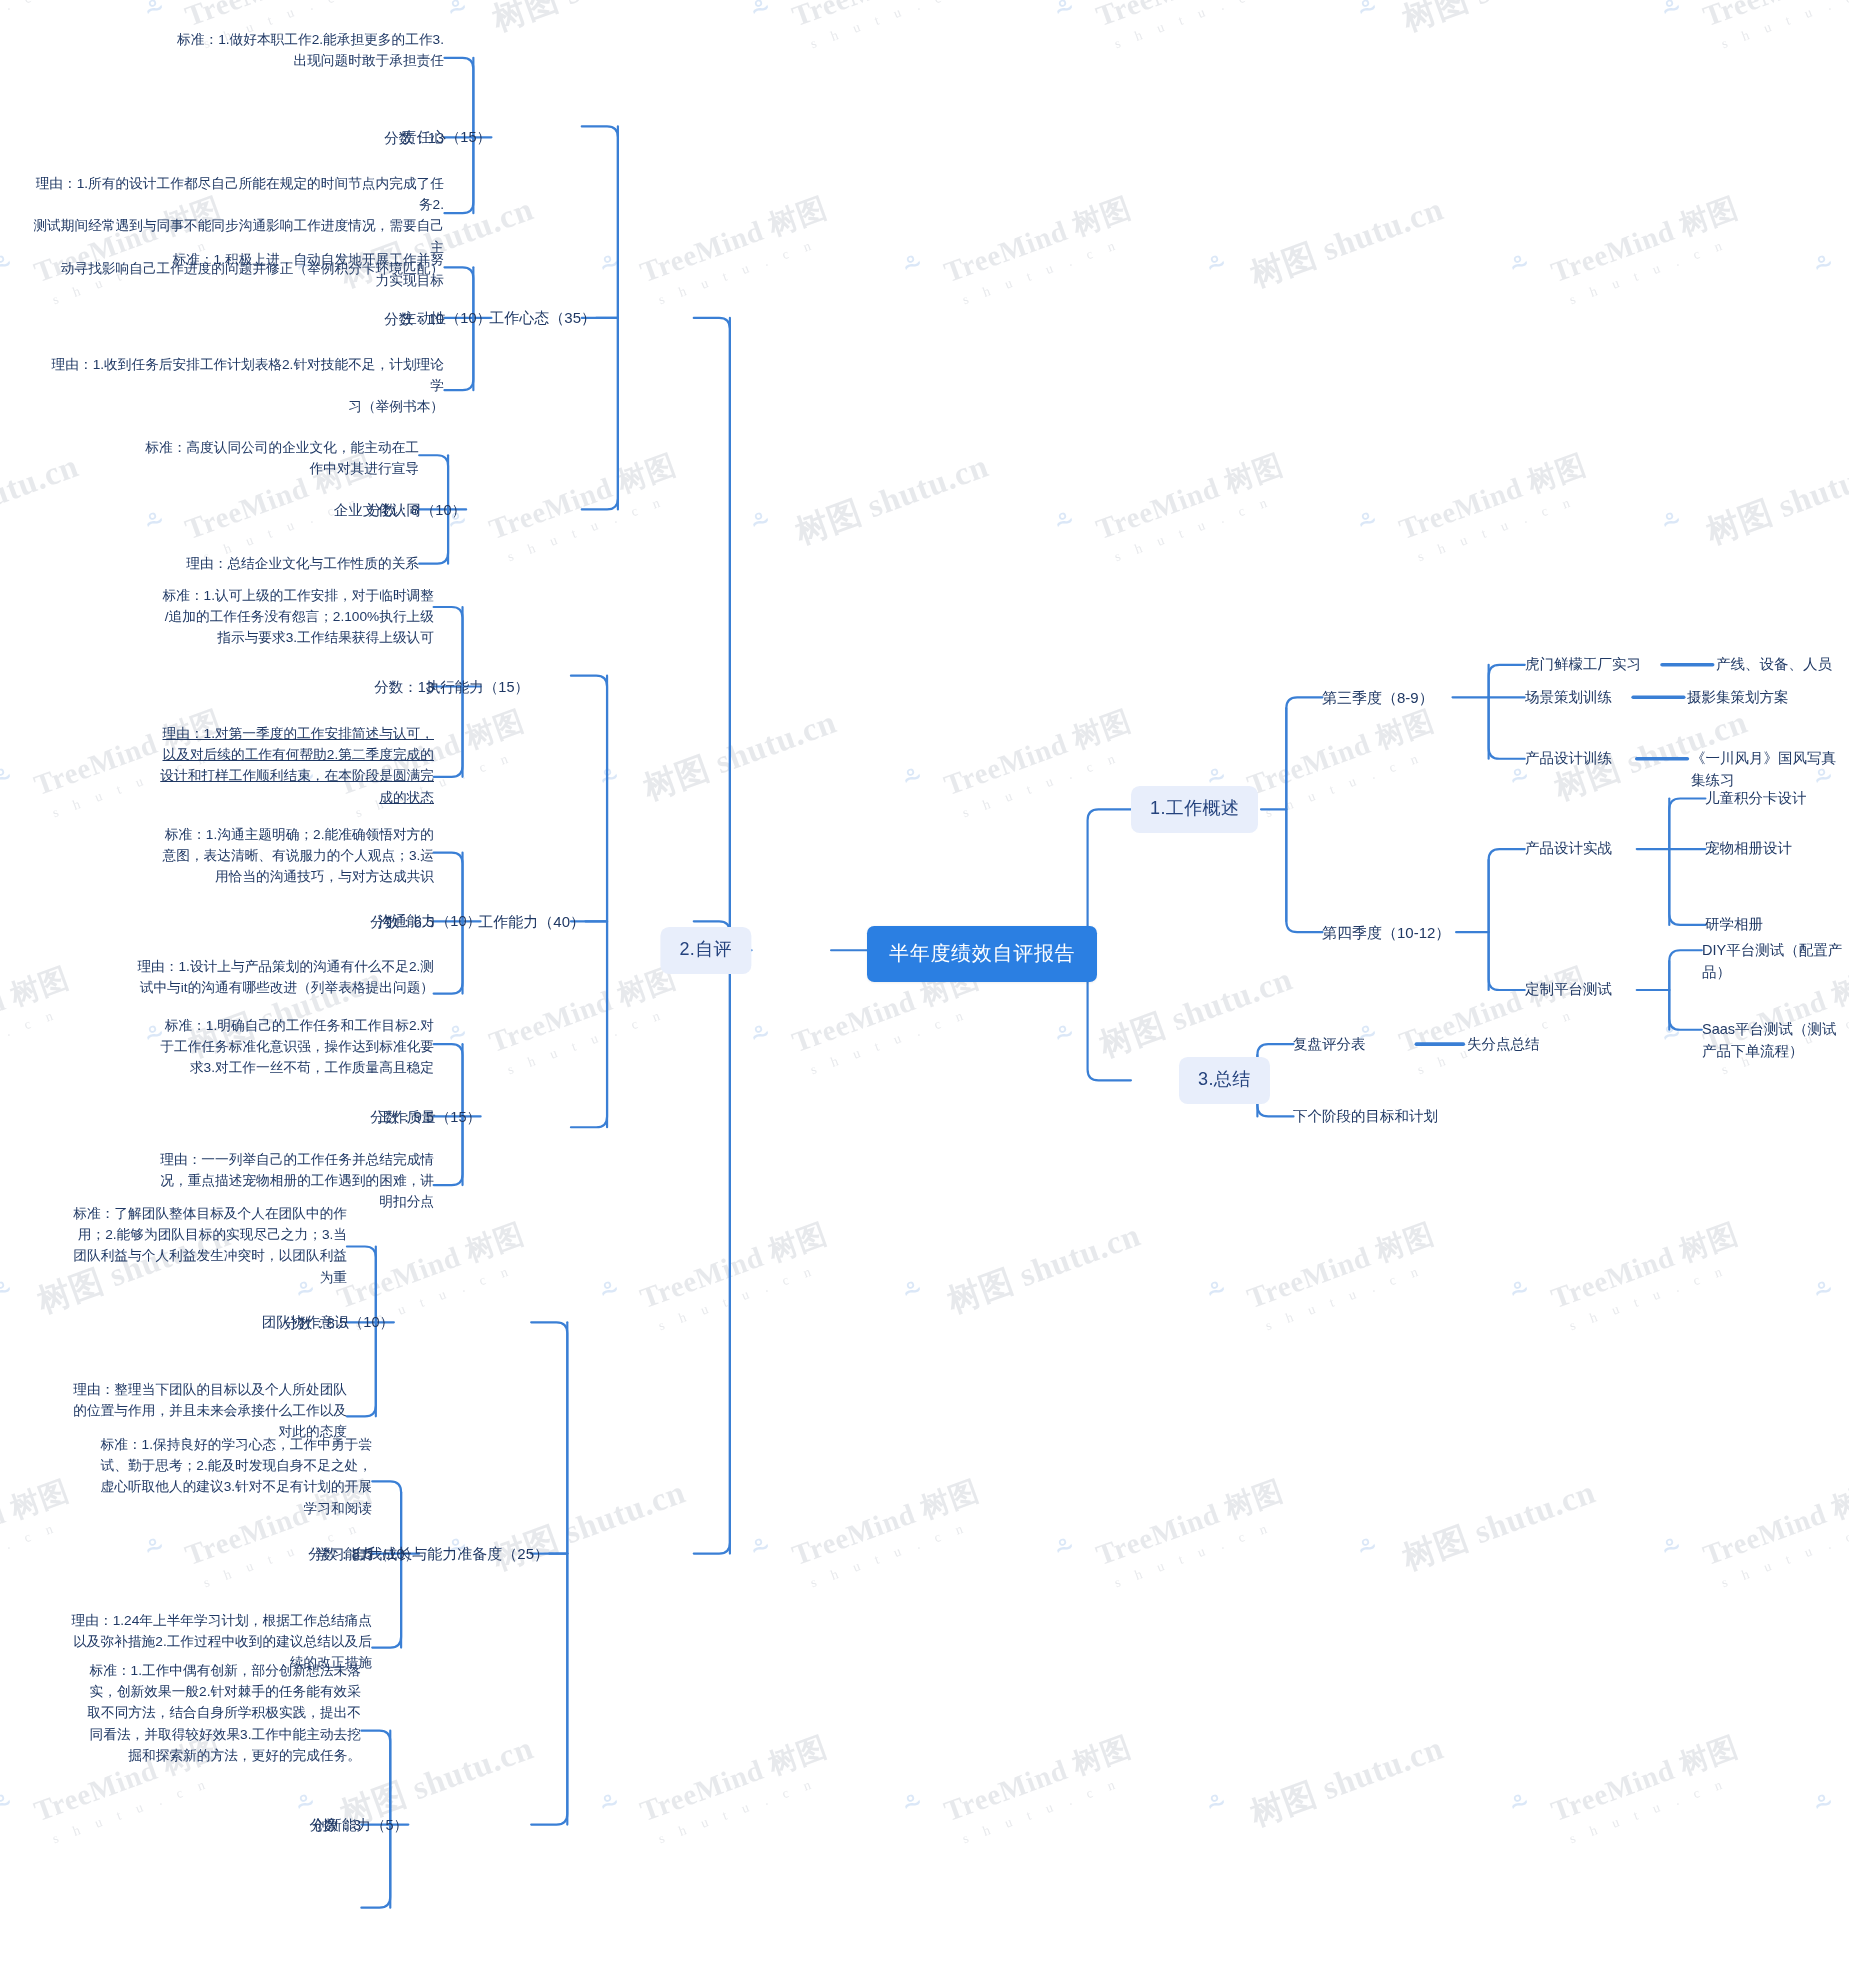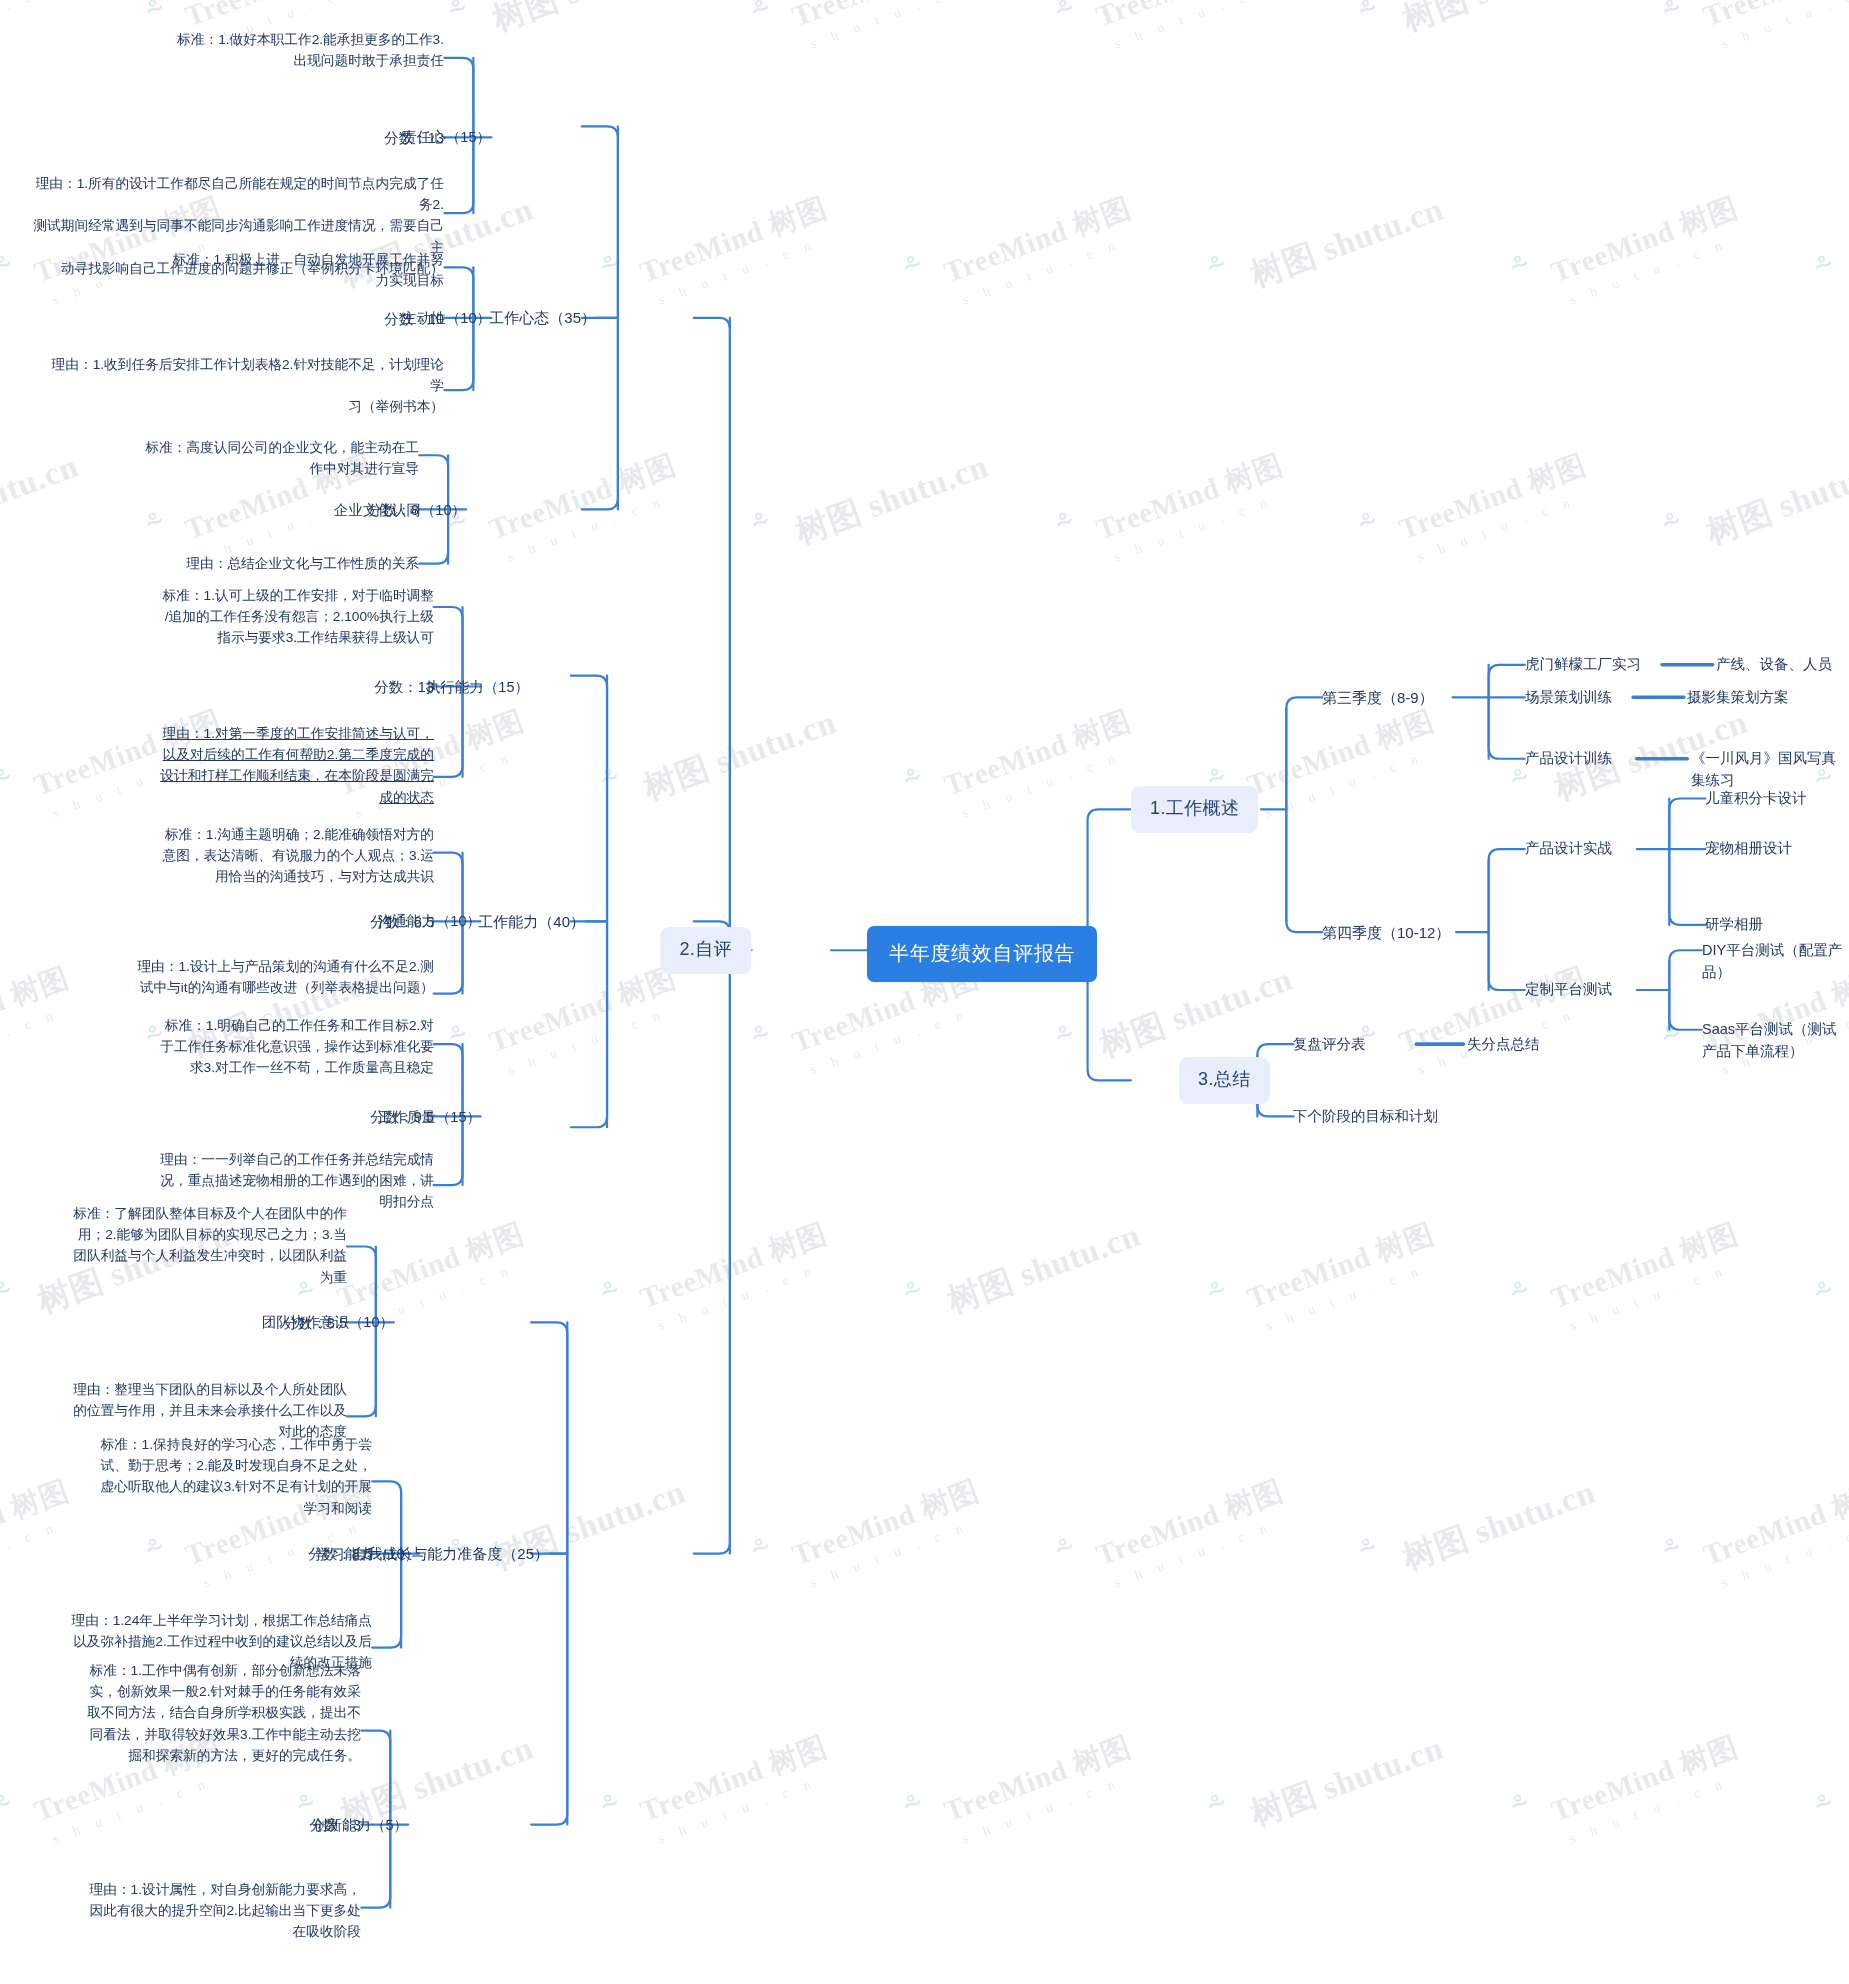--- a/index.html
+++ b/index.html
@@ -436,18 +436,15 @@
 以及弥补措施2.工作过程中收到的建议总结以及后
 续的改正措施</div>
 
   <div class="node lvl3 r" style="left:408px;top:1814px;transform:translateX(-100%);">创新能力（5）</div>
   <div class="node detail r" style="left:361px;top:1660px;width:303px;transform:translateX(-100%);">标准：1.工作中偶有创新，部分创新想法未落
 实，创新效果一般2.针对棘手的任务能有效采
 取不同方法，结合自身所学积极实践，提出不
 同看法，并取得较好效果3.工作中能主动去挖
 掘和探索新的方法，更好的完成任务。</div>
   <div class="node score r" style="left:361px;top:1814px;transform:translateX(-100%);">分数：3</div>
-  <div class="node detail r" style="left:361px;top:1879px;width:303px;transform:translateX(-100%);">理由：1.设计属性，对自身创新能力要求高，
-因此有很大的提升空间2.比起输出当下更多处
-在吸收阶段</div>
 
 </div>
 
 
 </body></html>

